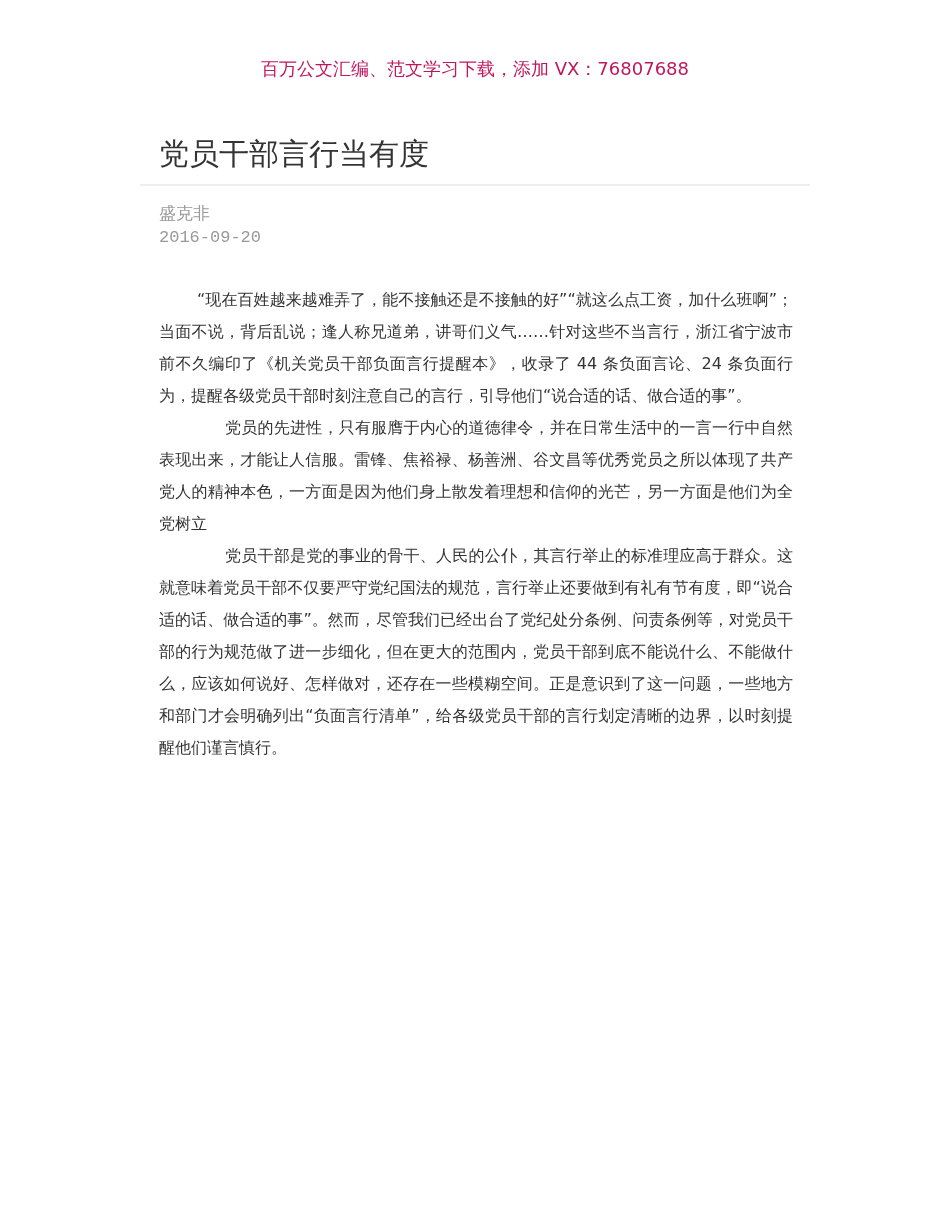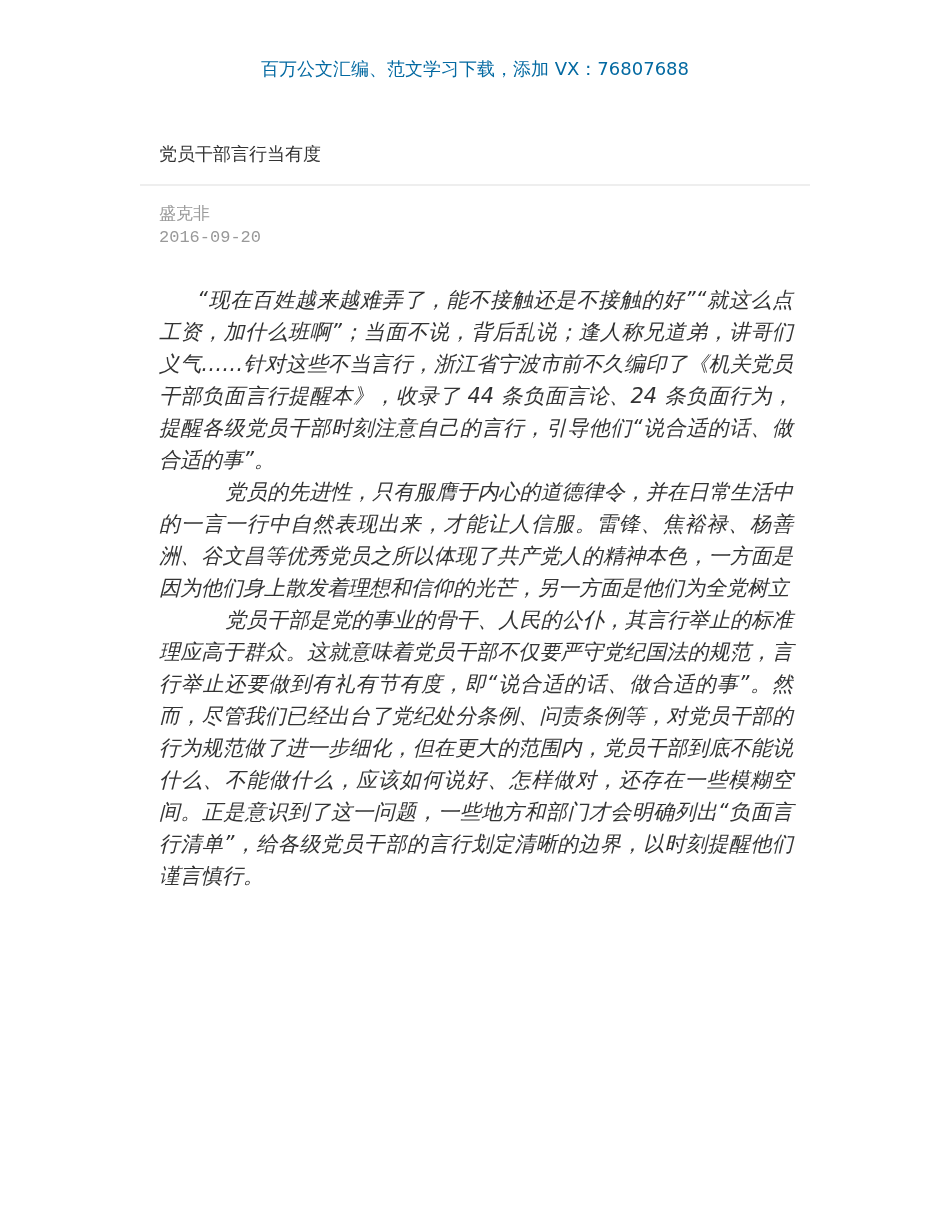--- a/index.html
+++ b/index.html
@@ -16,27 +16,27 @@
       color: #333333;
     }
     .banner {
       position: absolute;
       top: 56px;
       left: 0;
       width: 950px;
       text-align: center;
       font-size: 18px;
       line-height: 26px;
-      color: #0369a1;
+      color: #be185d;
     }
     .title {
       position: absolute;
       top: 136px;
       left: 159px;
-      font-size: 18px;
+      font-size: 30px;
       line-height: 36px;
       color: #333333;
       margin: 0;
       font-weight: normal;
     }
     .divider {
       position: absolute;
       top: 184px;
       left: 140px;
       width: 670px;
@@ -51,25 +51,24 @@
       line-height: 23px;
       color: #999999;
       font-family: Liberation Mono, monospace;
     }
     .meta div { white-space: nowrap; }
     .article {
       position: absolute;
       top: 284px;
       left: 159px;
       width: 634px;
-      font-size: 21px;
+      font-size: 16px;
       line-height: 32px;
       color: #333333;
       text-align: justify;
-      font-style: italic;
     }
     .article p {
       margin: 0;
     }
     .article p.first {
       text-indent: 38px;
     }
     .article p.indented {
       text-indent: 66px;
     }

